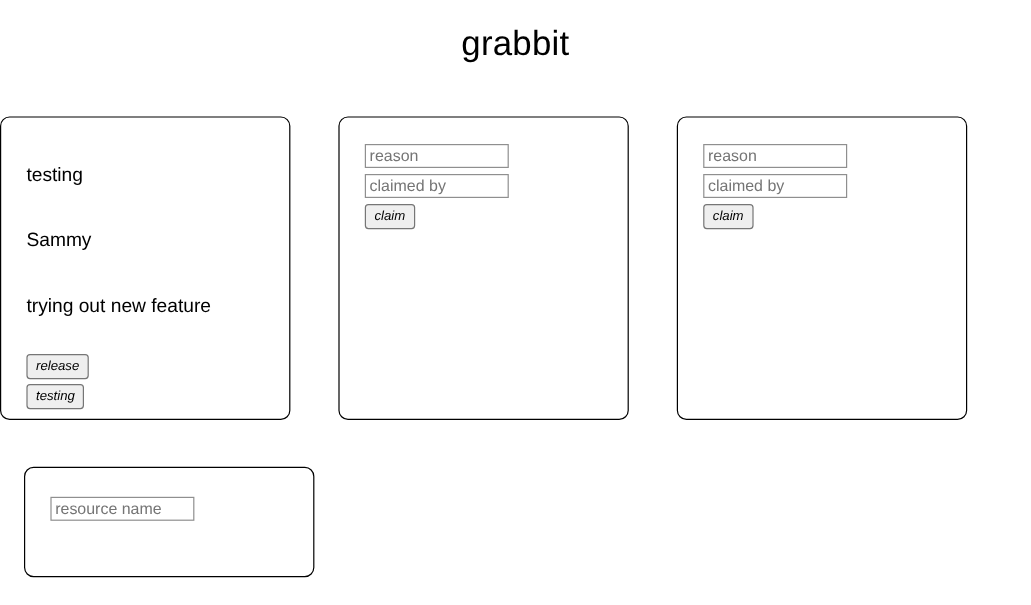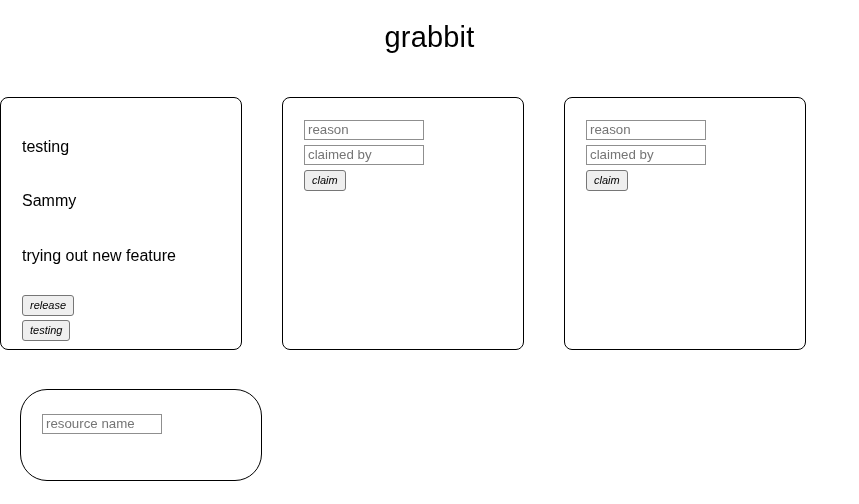--- a/index.html
+++ b/index.html
@@ -37,21 +37,20 @@
     border: 1px solid #000000;
     border-radius: 8px;
     padding: 22px 21px;
     display: flex;
     flex-direction: column;
     background: #ffffff;
   }
   .card.small {
     height: 92px;
     padding-top: 24px;
-    border-radius: 27px;
   }
   .card p {
     font-size: 16px;
     line-height: 1.15;
     margin: 18px 0;
   }
   .field-row { margin: 0 0 5px 0; }
   input[type="text"] {
     display: block;
     width: 120px;

